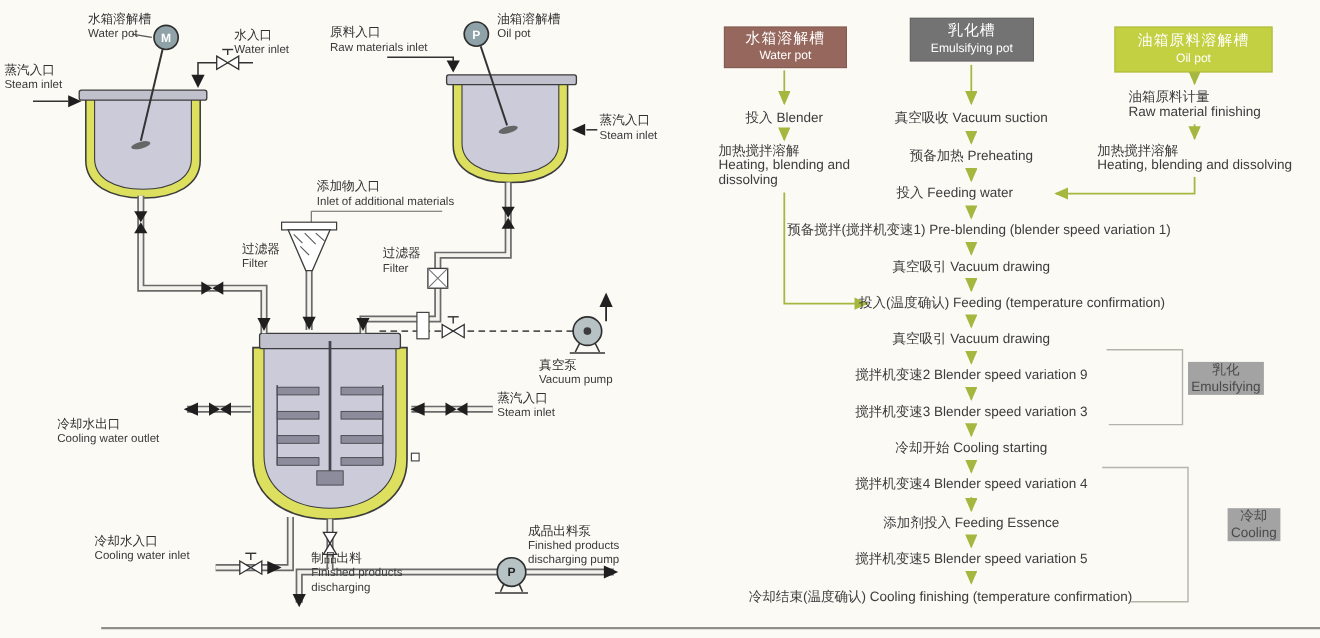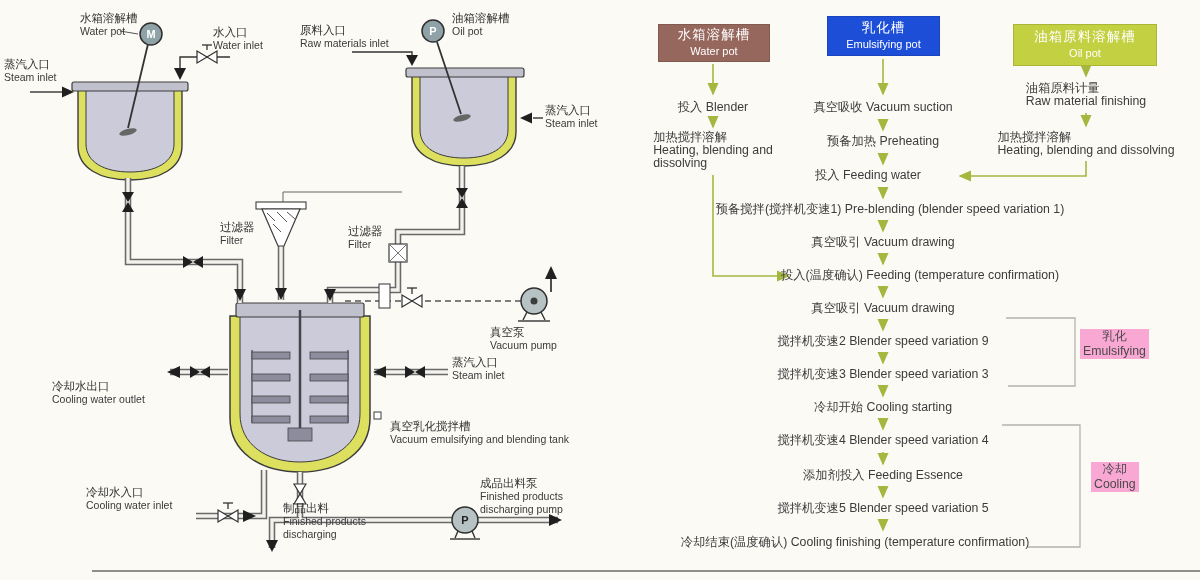--- a/index.html
+++ b/index.html
@@ -8,23 +8,23 @@
   .stage{position:relative;width:1200px;height:580px;background:#fbfaf5;overflow:hidden;color:#3a3a3a}
   .gfx{position:absolute;left:0;top:0}
   .lbl{position:absolute;font-size:11px;line-height:13px;color:#303030;white-space:nowrap}
   .lbl .zh{font-size:11.5px}
   .lbl .en{font-size:10.5px;color:#3a3a3a}
   .step{position:absolute;transform:translateX(-50%);white-space:nowrap;font-size:12.3px;line-height:14px;color:#3c3c3c;}
   .hdr{position:absolute;color:#fff;text-align:center;display:flex;flex-direction:column;justify-content:center;line-height:16px;box-shadow:0 0 0 1px rgba(0,0,0,.12) inset}
   .hdr .zh{font-size:13.5px;letter-spacing:1px}
   .hdr .en{font-size:11px}
   .hdr-water{background:#96675c}
-  .hdr-emulsify{background:#1d4ed8}
+  .hdr-emulsify{background:#737373}
   .hdr-oil{background:#c3d041}
-  .phase{position:absolute;text-align:center;font-size:12.3px;line-height:15px;color:#4a4a4a;white-space:nowrap;background:#f9a8d4;padding:0 3px}
+  .phase{position:absolute;text-align:center;font-size:12.3px;line-height:15px;color:#4a4a4a;white-space:nowrap;background:#a3a3a3;padding:0 3px}
 </style>
 </head>
 <body>
 
 <div class="stage">
 
   <svg class="gfx" width="1200" height="580" viewBox="0 0 1200 580">
     <defs>
       <g id="vh">
         <polygon points="-10,-6 0,0 -10,6"></polygon>
@@ -250,43 +250,43 @@
     <span class="en">Raw materials inlet</span>
   </div>
   <div class="lbl" style="left:452px;top:12px">
     <span class="zh">油箱溶解槽</span><br>
     <span class="en">Oil pot</span>
   </div>
   <div class="lbl" style="left:545px;top:104px">
     <span class="zh">蒸汽入口</span><br>
     <span class="en">Steam inlet</span>
   </div>
+  <div class="lbl" style="left:288px;top:164px">
+    <span class="zh">添加物入口</span><br>
+    <span class="en">Inlet of additional materials</span>
+  </div>
   <div class="lbl" style="left:220px;top:221px">
     <span class="zh">过滤器</span><br>
     <span class="en">Filter</span>
   </div>
   <div class="lbl" style="left:348px;top:225px">
     <span class="zh">过滤器</span><br>
     <span class="en">Filter</span>
   </div>
   <div class="lbl" style="left:490px;top:326px">
     <span class="zh">真空泵</span><br>
     <span class="en">Vacuum pump</span>
   </div>
   <div class="lbl" style="left:452px;top:356px">
     <span class="zh">蒸汽入口</span><br>
     <span class="en">Steam inlet</span>
   </div>
   <div class="lbl" style="left:52px;top:380px">
     <span class="zh">冷却水出口</span><br>
     <span class="en">Cooling water outlet</span>
-  </div>
-  <div class="lbl" style="left:390px;top:420px">
-    <span class="zh">真空乳化搅拌槽</span><br>
-    <span class="en">Vacuum emulsifying and blending tank</span>
   </div>
   <div class="lbl" style="left:86px;top:486px">
     <span class="zh">冷却水入口</span><br>
     <span class="en">Cooling water inlet</span>
   </div>
   <div class="lbl" style="left:480px;top:477px">
     <span class="zh">成品出料泵</span><br>
     <span class="en">Finished products</span><br>
     <span class="en">discharging pump</span>
   </div>
@@ -339,18 +339,18 @@
     <div class="step" style="left:883px;top:400px">冷却开始 Cooling starting</div>
     <div class="step" style="left:883px;top:433px">搅拌机变速4 Blender speed variation 4</div>
     <div class="step" style="left:883px;top:468px">添加剂投入 Feeding Essence</div>
     <div class="step" style="left:883px;top:501px">搅拌机变速5 Blender speed variation 5</div>
     <div class="step" style="left:855px;top:535px">冷却结束(温度确认) Cooling finishing (temperature confirmation)</div>
 
     <div class="phase" style="left:1080px;top:329px">
       <div>乳化</div>
       <div>Emulsifying</div>
     </div>
-    <div class="phase" style="left:1091px;top:462px">
+    <div class="phase" style="left:1116px;top:462px">
       <div>冷却</div>
       <div>Cooling</div>
     </div>
   </div>
 </div>
 
 </body></html>

